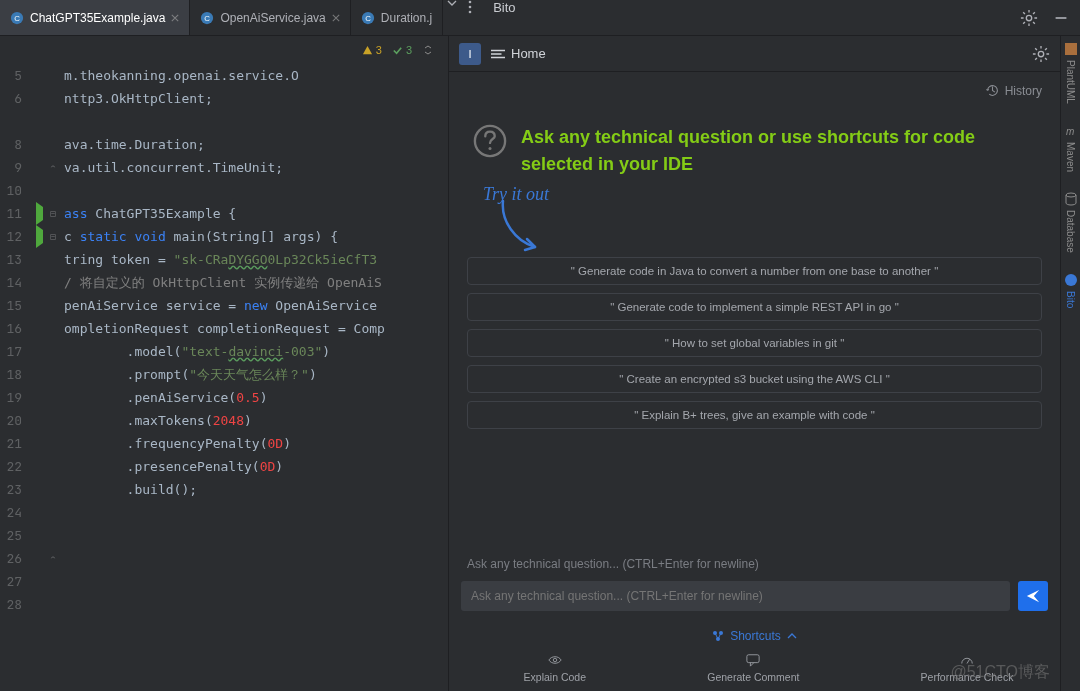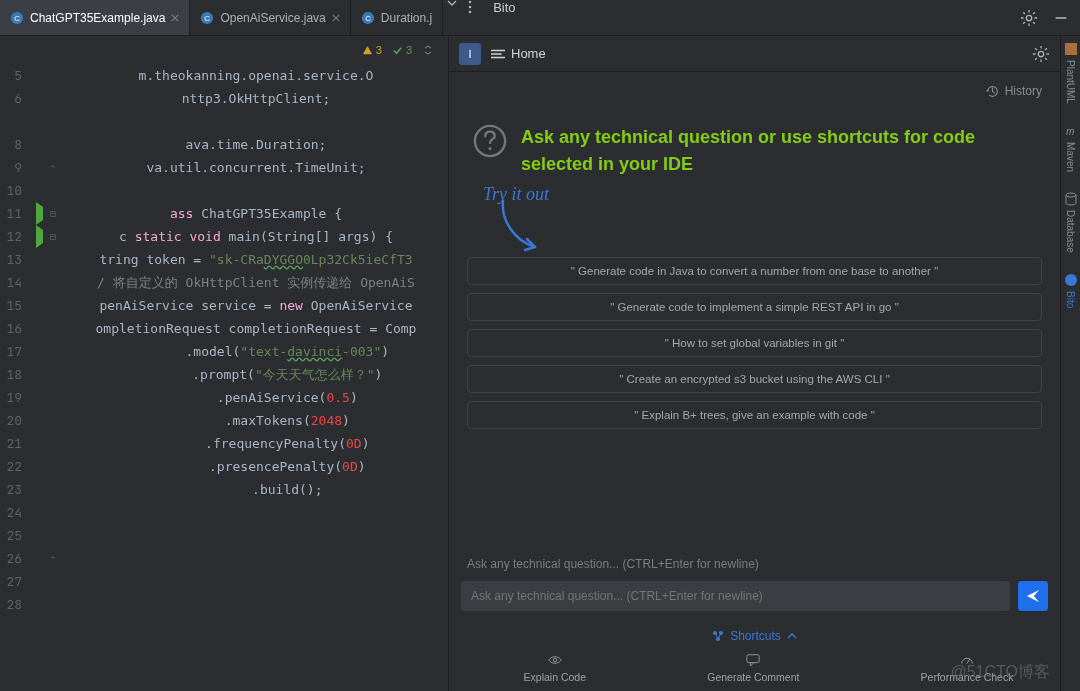--- a/index.html
+++ b/index.html
@@ -55,38 +55,38 @@
 
 .code-body { flex:1; display:flex; font-family: "JetBrains Mono","Consolas",monospace; font-size:13px; line-height:23px; overflow:hidden; }
 .gutter-ln { width: 28px; text-align:right; color:#5f6163; padding-top:0; }
 .gutter-ln div { padding-right:6px; height:23px; }
 .gutter-run { width: 22px; }
 .gutter-run div { height:23px; display:flex; align-items:center; justify-content:center; }
 .run-tri { width:0; height:0; border-left:7px solid #4fa83d; border-top:5px solid transparent; border-bottom:5px solid transparent; }
 .gutter-fold { width:14px; color:#5f6163; font-size:10px; }
 .gutter-fold div { height:23px; display:flex; align-items:center; }
 .code-lines { flex:1; overflow:hidden; }
-.code-lines pre { height:23px; white-space:pre; color:#a9b7c6;text-align:center; }
-.kw { color:#f9a8d4; }
+.code-lines pre { height:23px; white-space:pre; color:#a9b7c6; }
+.kw { color:#3b82f6; }
 .str { color:#6a8759; }
 .num { color:#ef4444; }
 .typo { text-decoration: underline wavy #5b9e5e; }
 .mut { color:#a9b7c6; }
 
 
 .bito-col { flex:1; background:#2b2d30; display:flex; flex-direction:column; }
 .bito-head { height:36px; display:flex; align-items:center; padding:0 10px; gap:10px; border-bottom:1px solid #1e1f22;}
 .acct-badge { width:22px; height:22px; background:#3d5a8a; border-radius:3px; display:flex; align-items:center; justify-content:center; color:#fff; font-size:11px; }
 .home-btn { display:flex; align-items:center; gap:6px; color:#d0d3d8; font-size:13px; }
 .home-btn svg { width:14px; height:10px; }
 .bh-spacer { flex:1; }
 .gear-btn { color:#aeb0b6; }
 
 .bito-hist { display:flex; justify-content:flex-end; padding:12px 18px 0; }
-.hist-link { display:flex; align-items:flex-end; gap:6px; color:#8a8d93; font-size:12px; }
+.hist-link { display:flex; align-items:flex-start; gap:6px; color:#8a8d93; font-size:12px; }
 
 .bito-hero { display:flex; gap:14px; padding:26px 24px 6px 24px; }
 .qmark { width:34px; height:34px; flex-shrink:0; color:#777; }
 .hero-text { color:#84cc16; font-weight:600; font-size:18px; line-height:1.5; }
 
 .tryit-wrap { padding-left:34px; padding-bottom:4px; }
 .try-label { font-family:"Segoe Script","Comic Sans MS",cursive; color:#3a78d6; font-size:18px; font-style:italic; }
 .arrow-svg { width:52px; height:54px; color:#3a78d6; display:block; margin-left:12px; margin-top:-6px; }
 
 .suggestions { padding: 0 18px; display:flex; flex-direction:column; gap:8px; }

